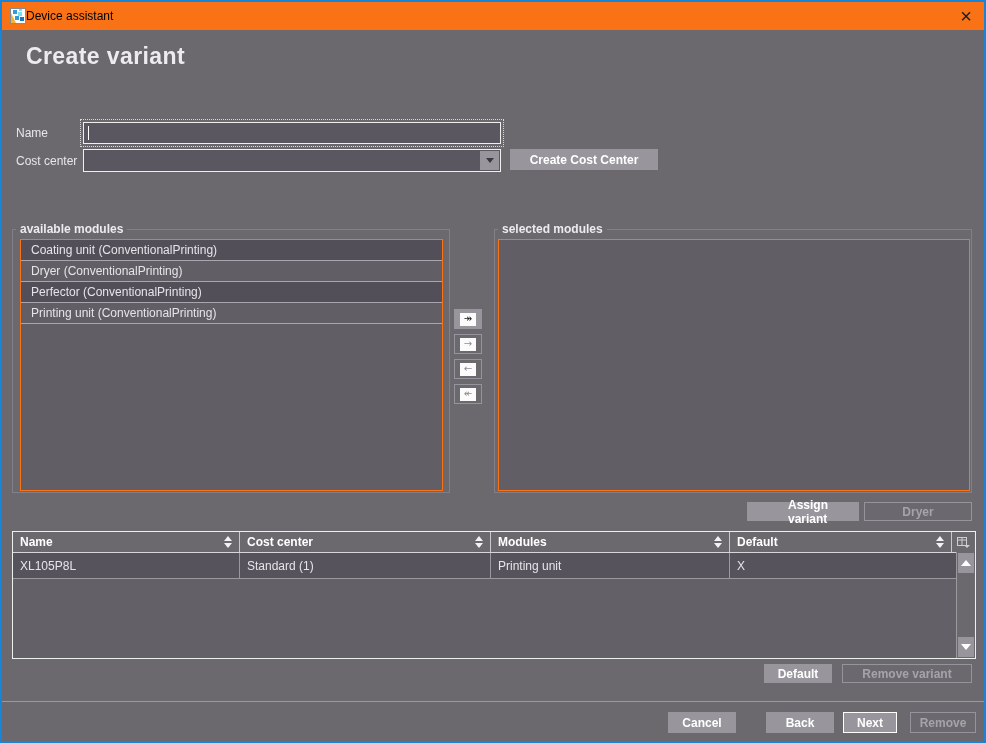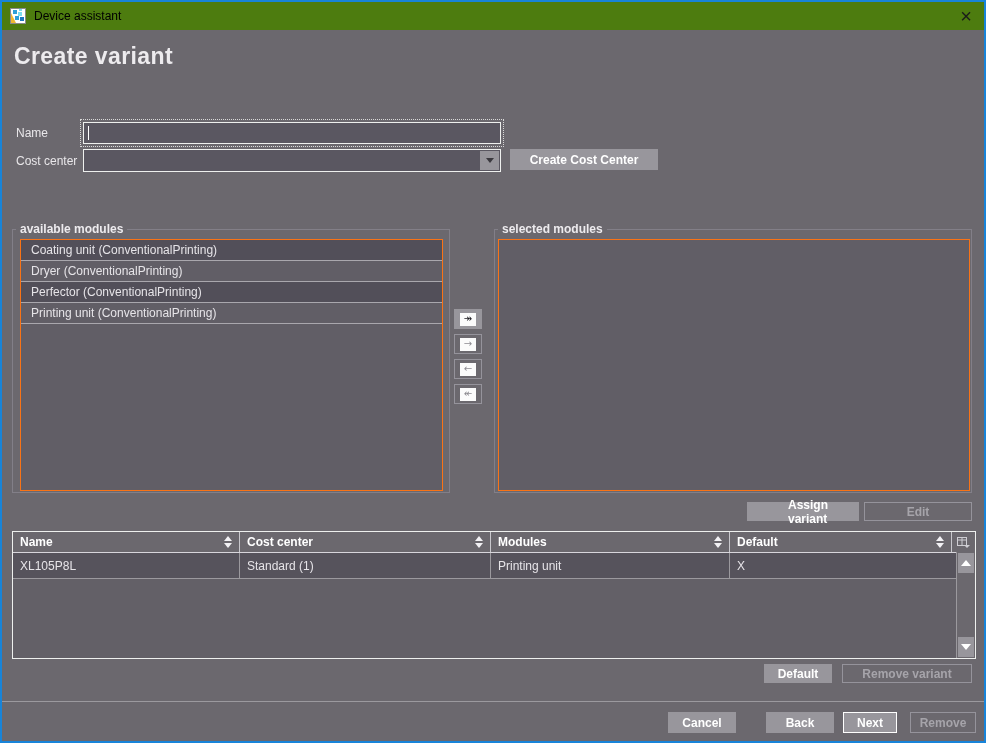--- a/index.html
+++ b/index.html
@@ -2,28 +2,28 @@
 <html><head>
 <meta charset="utf-8">
 <style>
   html,body{margin:0;padding:0;background:#ffffff;}
   .window{
     position:relative;width:986px;height:743px;box-sizing:border-box;
     border:2px solid #1884d9;background:#6b686e;
     font-family:"Liberation Sans",sans-serif;overflow:hidden;
   }
   .titlebar{
-    position:absolute;top:0;left:0;right:0;height:28px;background:#4d7c0f;
-    display:flex;align-items:center;padding:0 12px 0 8px;box-sizing:border-box;gap:8px;
+    position:absolute;top:0;left:0;right:0;height:28px;background:#f97316;
+    display:flex;align-items:center;padding:0 12px 0 8px;box-sizing:border-box;gap:0;
   }
   .titlebar-title{font-size:12px;color:#000000;}
   .close-btn{margin-left:auto;font-size:20px;line-height:1;color:#1b1b1b;font-weight:400;cursor:default;}
   .content{position:absolute;top:28px;left:0;right:0;bottom:0;}
 
-  .page-heading{position:absolute;left:12px;top:13px;font-size:23px;font-weight:bold;color:#edebee;letter-spacing:.4px;text-align:right;}
+  .page-heading{position:absolute;left:24px;top:13px;font-size:23px;font-weight:bold;color:#edebee;letter-spacing:.4px;text-align:right;}
 
   .field-label{position:absolute;font-size:12px;color:#e9e7ea;}
   .lbl-name{left:14px;top:96px;}
   .lbl-cost{left:14px;top:124px;}
 
   .name-field{
     position:absolute;left:81px;top:92px;width:418px;height:22px;box-sizing:border-box;
     background:#5a5761;border:1px solid #eef0ee;
     outline:1px dotted #d8d8d8;outline-offset:2px;
   }
@@ -170,21 +170,21 @@
       <span class="xfer-iconbox">→</span>
     </div>
     <div class="xfer xfer-disabled" style="top:329px;">
       <span class="xfer-iconbox">←</span>
     </div>
     <div class="xfer xfer-disabled" style="top:354px;">
       <span class="xfer-iconbox">↞</span>
     </div>
 
     <div class="btn btn-assign">Assign variant</div>
-    <div class="btn btn-disabled btn-edit">Edit</div>
+    <div class="btn btn-disabled btn-edit">Dryer</div>
 
     <div class="vtable">
       <div class="thead">
         <div class="th w-name">
           <span>Name</span>
           <span class="sort-icon">
               <span class="up"></span>
               <span class="dn"></span>
             </span>
         </div>

